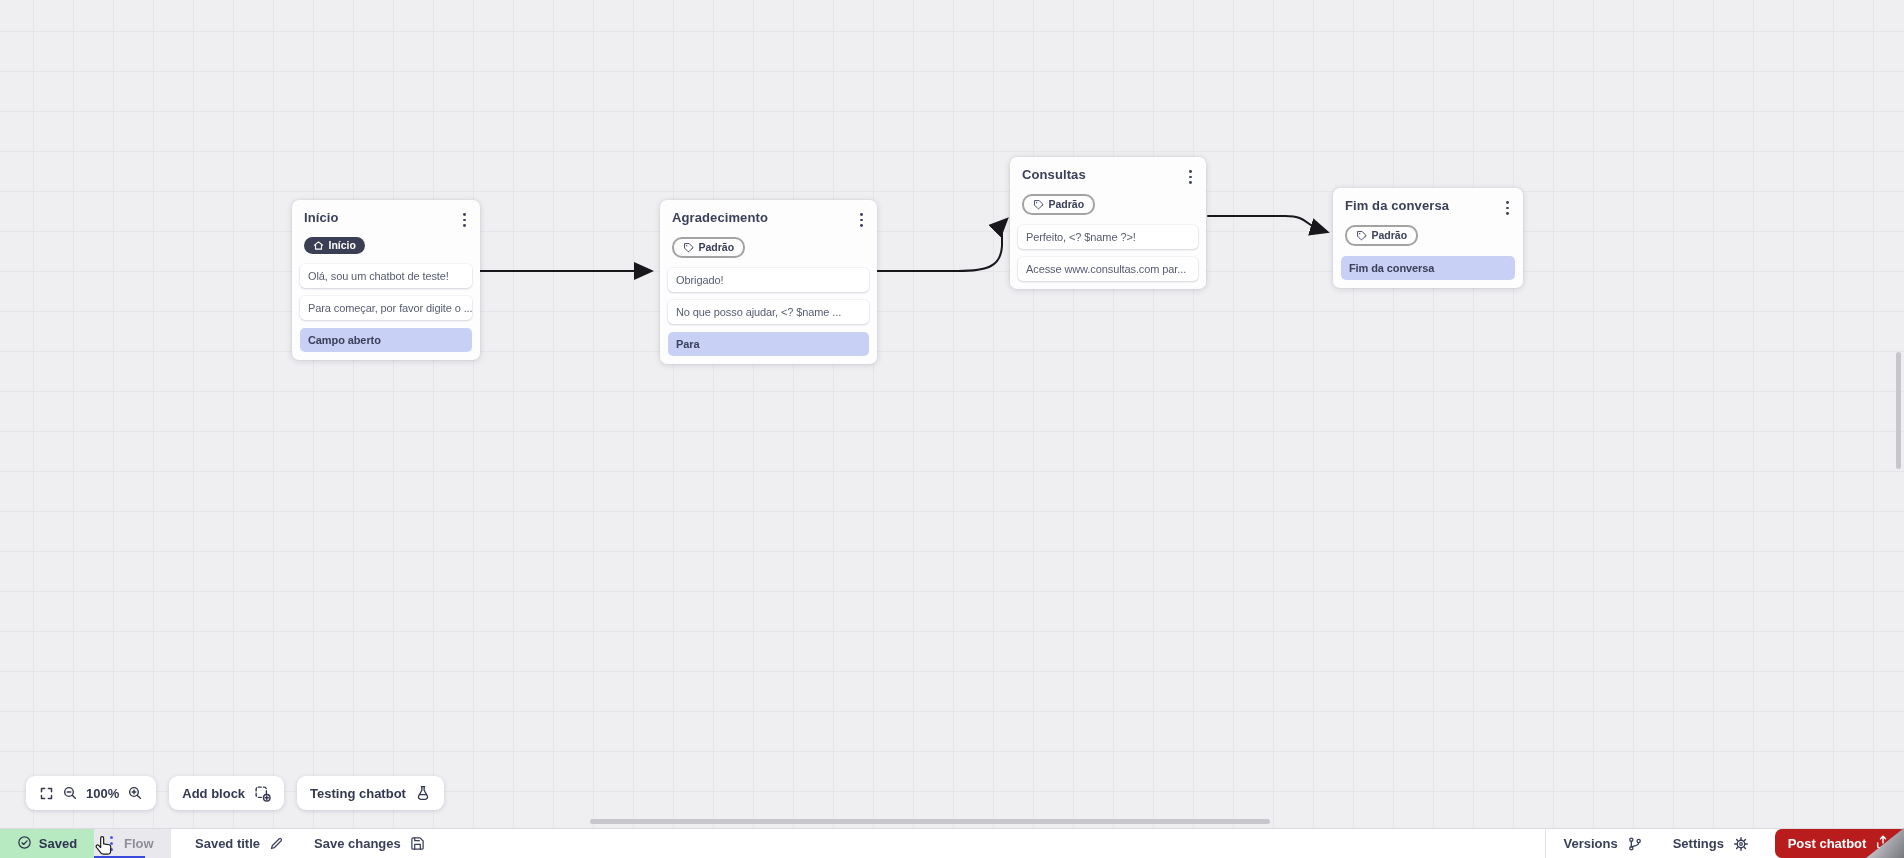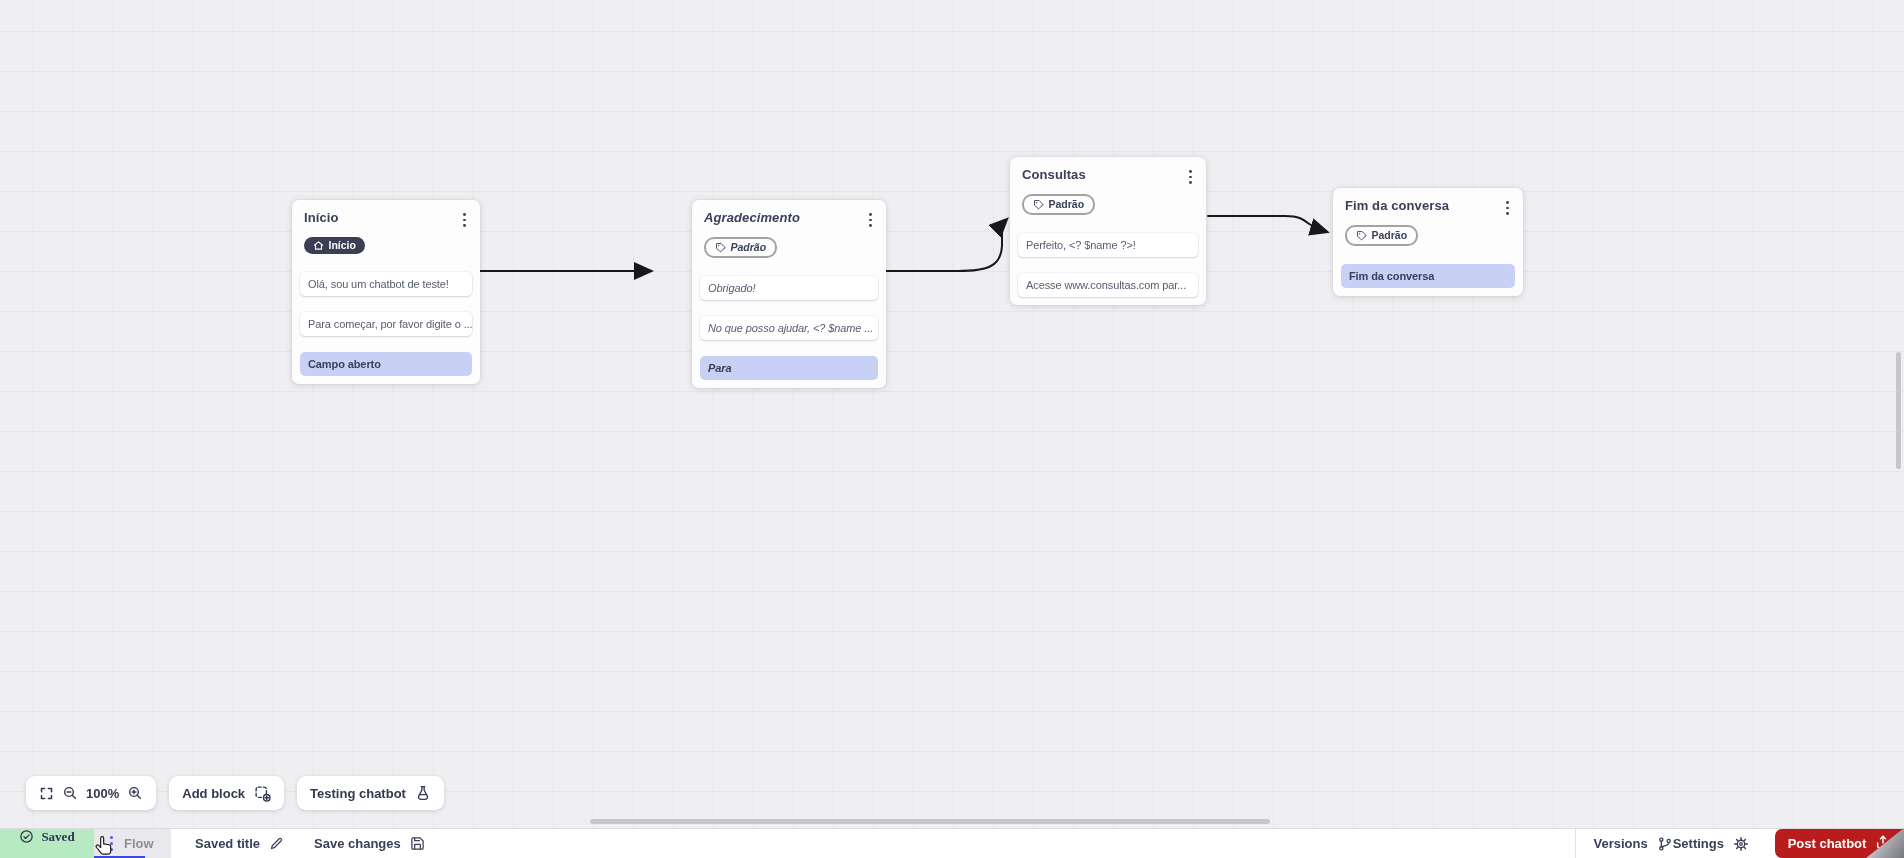--- a/index.html
+++ b/index.html
@@ -32,21 +32,21 @@
   .node-title { font-size:13px; font-weight:700; color:#3a4059; letter-spacing:.1px; }
   .kebab { display:flex; flex-direction:column; gap:2.8px; padding:3px 4px; cursor:pointer; }
   .kebab i { width:2.8px; height:2.8px; border-radius:50%; background:#3f455f; }
 
   .badge { display:inline-flex; align-items:center; gap:4.5px; margin:7px 0 2px 4px;
            font-size:10.5px; font-weight:700; padding:2.5px 9px; border-radius:10px; line-height:12px; }
   .badge.dark { background:#3a3f54; color:#fff; }
   .badge.outline { background:#fdfdfe; color:#3a4059; border:2px solid #a3a3a3; }
   .badge svg { display:block; }
 
-  .row { margin-top:16px; background:#fff; border-radius:5px; padding:6px 8px;
+  .row { margin-top:8px; background:#fff; border-radius:5px; padding:6px 8px;
          font-size:11px; color:#575c72; letter-spacing:-.1px;
          box-shadow:0 1px 2px rgba(62,62,90,.18), 0 0 0 1px rgba(62,62,90,.04);
          white-space:nowrap; overflow:hidden; cursor:pointer; }
   .row.action { background:#c9d0f5; color:#3a4059; font-weight:700; box-shadow:none; }
 
   
   .canvas-toolbar { position:absolute; left:26px; top:776px; display:flex; gap:13px; }
   .tool-btn { background:#fff; border-radius:9px; height:34px; display:flex; align-items:center;
               gap:9px; padding:8px 13px; font-size:13px; font-weight:700; color:#33394f;
               box-shadow:0 1px 4px rgba(50,50,75,.18); cursor:pointer; }
@@ -56,35 +56,35 @@
   
   .h-scroll-thumb { position:absolute; left:590px; top:819px; width:680px; height:5px;
                     border-radius:3px; background:#c7c6cc; }
   .v-scroll-thumb { position:absolute; right:3px; top:352px; width:5px; height:117px;
                     border-radius:3px; background:#c7c6cc; }
 
   
   .status-bar { position:absolute; left:0; top:828px; width:1904px; height:30px;
                 background:#fff; border-top:1px solid #dcdbe1; display:flex; align-items:center;
                 font-size:13px; color:#3a4059; font-weight:600; }
-  .saved-chip { width:94px; height:100%; background:#b7eac0; display:flex; align-items:flex-start;
-                justify-content:center; gap:7px; color:#2e3450;font-family:Liberation Serif, serif; }
+  .saved-chip { width:94px; height:100%; background:#b7eac0; display:flex; align-items:center;
+                justify-content:center; gap:7px; color:#2e3450; }
   .flow-tab { width:77px; height:100%; background:#e9e8ec; display:flex; align-items:center;
               gap:11px; padding-left:16px; position:relative; color:#8e8e99; cursor:pointer; }
   .flow-underline { position:absolute; left:0; bottom:-1px; width:51px; height:3px; background:#3c49dd; }
   .drag-dots { display:flex; flex-direction:column; gap:2.6px; }
   .drag-dots i { width:3px; height:3px; border-radius:50%; background:#4f5be8; }
   .bar-btn { display:flex; align-items:center; gap:9px; cursor:pointer; }
   .bar-btn svg { display:block; }
   .edit-title { margin-left:24px; }
   .save-changes { margin-left:30px; }
   .right-group { margin-left:auto; display:flex; align-items:center; height:100%; }
   .bar-sep { width:1px; height:100%; background:#e3e2e7; }
   .versions { margin-left:18px; }
-  .settings { }
+  .settings { margin-left:30px; }
   .post-btn { margin-left:26px; width:129px; height:100%; background:#b91c1c; color:#fff;
               display:flex; align-items:center; justify-content:center; gap:9px;
               border-radius:7px 0 0 7px; font-weight:700; font-size:13px; cursor:pointer; }
 
   
   .corner-fold { position:absolute; right:0; bottom:0; width:38px; height:30px; z-index:30;
                  background:linear-gradient(305deg, #77777e 0%, #9d9da4 35%, #cfcfd4 75%, #e8e8ec 100%);
                  clip-path:polygon(100% 0, 100% 100%, 0 100%); }
 
   
@@ -124,21 +124,21 @@
               <path d="M5.5 10.5 V20 h13 v-9.5"></path>
             </svg>
         </span>
         <span>Início</span>
       </div>
       <div class="row">Olá, sou um chatbot de teste!</div>
       <div class="row">Para começar, por favor digite o ...</div>
       <div class="row action">Campo aberto</div>
     </div>
 
-    <div class="node" style="left:692px; top:200px; width:194px;font-style:italic;">
+    <div class="node" style="left:660px; top:200px; width:217px;">
       <div class="node-head">
         <span class="node-title">Agradecimento</span>
         <span class="kebab">
             <i></i>
             <i></i>
             <i></i>
           </span>
       </div>
       <div class="badge outline">
         <span>

